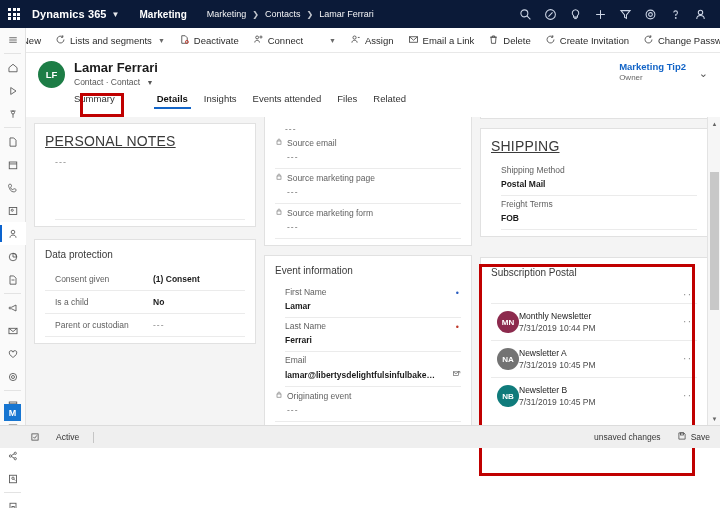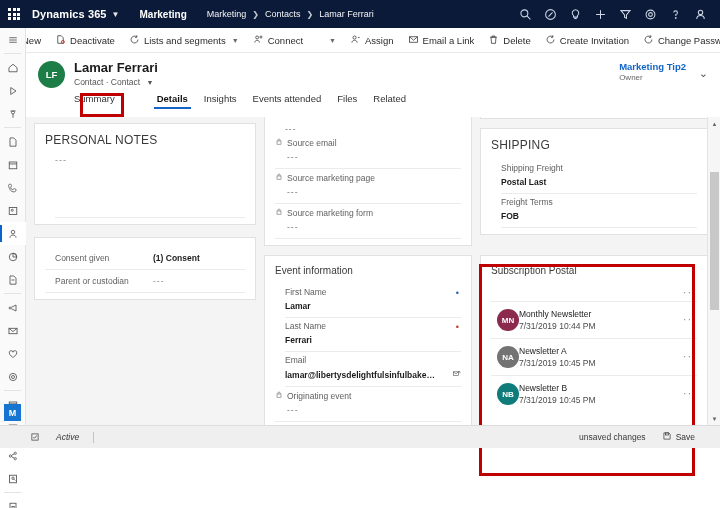--- a/index.html
+++ b/index.html
@@ -98,21 +98,21 @@
   .col { position: absolute; top: 0; bottom: 0; }
   .col1 { left: 8px; width: 222px; }
   .col2 { left: 238px; width: 208px; }
   .col3 { left: 454px; width: 228px; }
 
   .card {
     background: #fff; border: 1px solid #e1e1e1; margin-bottom: 9px; padding: 9px 10px 6px 10px;
   }
   .card.clip-top { margin-top: -10px; padding-top: 12px; }
   .card-title { font-size: 10px; color: #3a3a3a; margin-bottom: 8px; }
-  .card-title.caps { font-size: 12px; letter-spacing: .2px; }
+  .card-title.caps { font-size: 14px; letter-spacing: .2px; text-decoration: underline; }
 
   .field { padding: 0 0 0 10px; }
   .frow { border-bottom: 1px solid #ebebeb; padding: 3px 0 6px 0; position: relative; }
   .frow:last-child { border-bottom: 1px solid #ebebeb; }
   .flabel { font-size: 8.5px; color: #5f5f5f; display: flex; align-items: center; }
   .flabel svg { width: 8px; height: 9px; fill: none; stroke: #6b6b6b; stroke-width: 1.2; margin-right: 4px; }
   .fval { font-size: 8.5px; font-weight: bold; color: #1b1b1b; margin-top: 4px; }
   .fval.muted { font-weight: normal; color: #777; letter-spacing: 1px; }
   .req { position: absolute; right: 2px; top: 4px; font-size: 9px; color: #c0392b; }
   .req.blue { color: #2a5dc0; }
@@ -148,23 +148,23 @@
   .vthumb { position: absolute; left: 2px; width: 9px; top: 55px; height: 138px; background: #c8c8c8; }
 
   
   .status {
     position: absolute; left: 0; bottom: 0; width: 720px; height: 23px;
     background: #efefef; border-top: 1px solid #dcdcdc;
     display: flex; align-items: center; font-size: 8.5px; color: #333;
   }
   .status .sb-ic { margin-left: 30px; display: flex; align-items: center; }
   .status .sb-ic svg { width: 10px; height: 10px; fill: none; stroke: #444; stroke-width: 1.2; }
-  .status .active { margin-left: 16px; font-style: italic; }
+  .status .active { margin-left: 16px; }
   .status .vsep { width: 1px; height: 11px; background: #c5c5c5; margin-left: 14px; }
-  .status .right { margin-left: auto; display: flex; align-items: center; padding-right: 25px; }
+  .status .right { margin-left: auto; display: flex; align-items: center; padding-right: 10px; }
   .status .unsaved { color: #3a3a3a; }
   .status .save { display: flex; align-items: center; margin-left: 16px; }
   .status .save svg { width: 10px; height: 10px; fill: none; stroke: #444; stroke-width: 1.2; margin-right: 4px; }
 </style>
 </head>
 <body>
 
 <div id="app">
 
   <div class="topnav">
@@ -246,32 +246,32 @@
     <div style="width:26px"></div>
     <div class="cmd">
       <span class="plus"><svg viewBox="0 0 16 16">
             <line x1="8" y1="3" x2="8" y2="13"></line>
             <line x1="3" y1="8" x2="13" y2="8"></line>
           </svg></span>
       <span class="lbl">New</span>
     </div>
     <div class="cmd">
       <span><svg viewBox="0 0 16 16">
+            <path d="M13 8a5 5 0 1 1-1.6-3.6"></path>
+            <polyline points="11.2,1.8 11.6,4.6 8.8,5"></polyline>
+          </svg></span>
+      <span class="lbl">Lists and segments</span>
+      <span class="dd">▼</span>
+    </div>
+    <div class="cmd">
+      <span><svg viewBox="0 0 16 16">
             <path d="M4 2.5h5l3 3v8H4z"></path>
             <circle cx="11.5" cy="11.5" r="2.2" style="stroke:#c0392b"></circle>
           </svg></span>
       <span class="lbl">Deactivate</span>
-    </div>
-    <div class="cmd">
-      <span><svg viewBox="0 0 16 16">
-            <path d="M13 8a5 5 0 1 1-1.6-3.6"></path>
-            <polyline points="11.2,1.8 11.6,4.6 8.8,5"></polyline>
-          </svg></span>
-      <span class="lbl">Lists and segments</span>
-      <span class="dd">▼</span>
     </div>
     <div class="cmd">
       <span><svg viewBox="0 0 16 16">
             <circle cx="6" cy="5" r="2.1"></circle>
             <path d="M2.6 12.4c0-2 1.5-3.2 3.4-3.2s3.4 1.2 3.4 3.2"></path>
             <circle cx="11.6" cy="4.4" r="1.5"></circle>
           </svg></span>
       <span class="lbl">Connect</span>
     </div>
     <div class="cmd-sep"></div>
@@ -477,23 +477,28 @@
     <div class="col col1">
       <div class="card" style="margin-top:6px;">
         <div class="card-title caps">PERSONAL NOTES</div>
         <div class="notes-body">
           <div class="notes-dots">---</div>
           <div class="notes-rule"></div>
         </div>
       </div>
 
       <div class="card" style="margin-top:12px;">
+        <div class="card-title">Data protection</div>
         <div class="kv">
           <div class="k">Consent given</div>
           <div class="v">(1) Consent</div>
+        </div>
+        <div class="kv">
+          <div class="k">Is a child</div>
+          <div class="v">No</div>
         </div>
         <div class="kv">
           <div class="k">Parent or custodian</div>
           <div class="v muted">---</div>
         </div>
       </div>
     </div>
 
     <div class="col col2">
       <div class="card clip-top">
@@ -570,22 +575,22 @@
       </div>
     </div>
 
     <div class="col col3">
       <div class="card clip-top" style="height:12px; padding:0; margin-bottom:9px;"></div>
 
       <div class="card">
         <div class="card-title caps">SHIPPING</div>
         <div class="field">
           <div class="frow">
-            <div class="flabel">Shipping Freight</div>
-            <div class="fval">Postal Last</div>
+            <div class="flabel">Shipping Method</div>
+            <div class="fval">Postal Mail</div>
           </div>
           <div class="frow">
             <div class="flabel">Freight Terms</div>
             <div class="fval">FOB</div>
           </div>
         </div>
       </div>
 
       <div class="card" style="margin-top:20px; padding-bottom:14px;">
         <div class="card-title">Subscription Postal</div>

